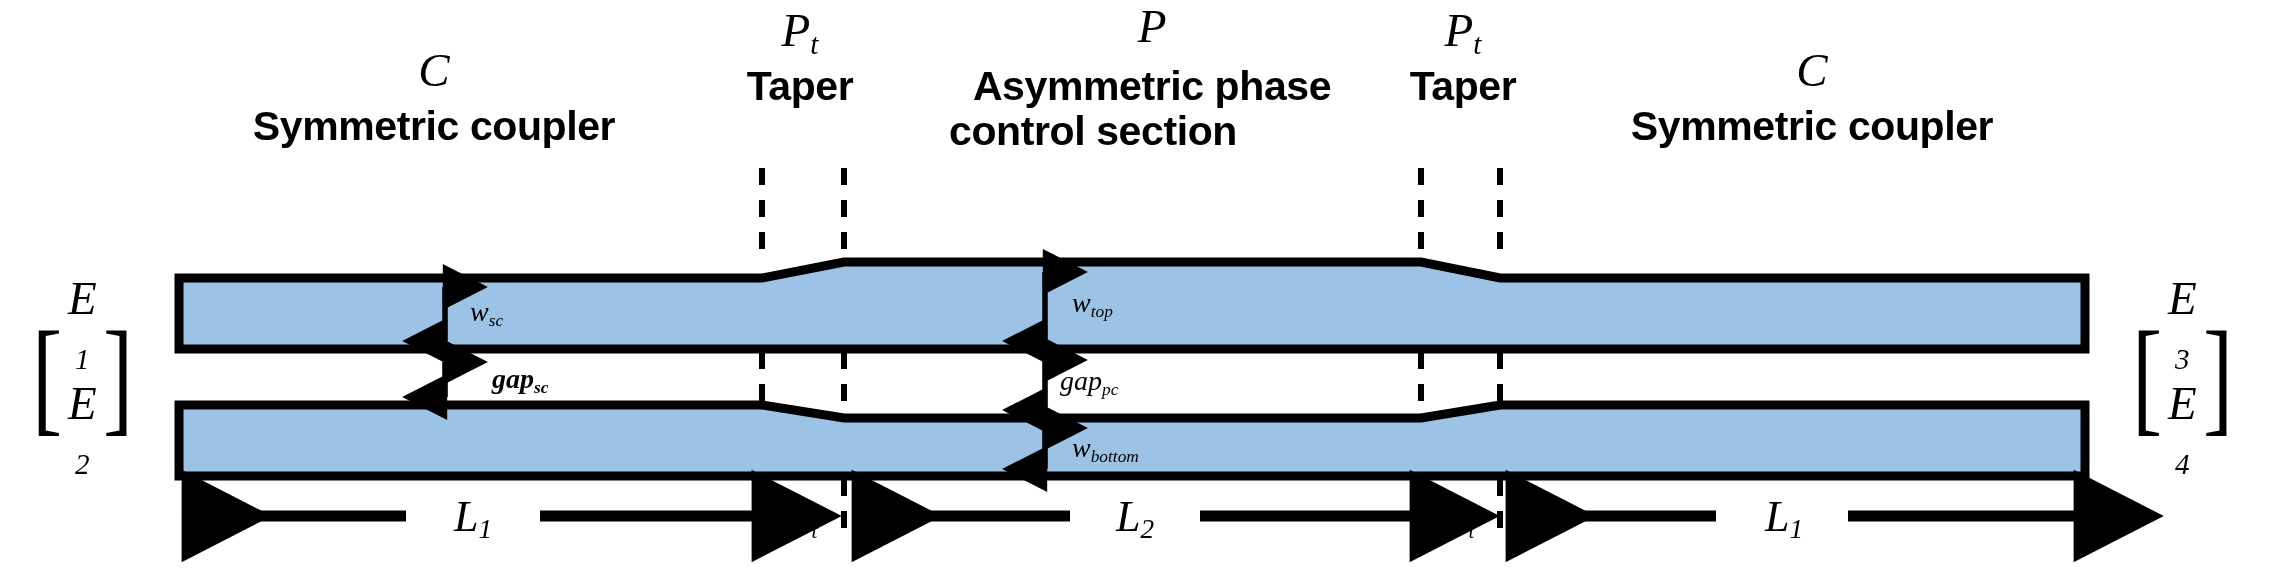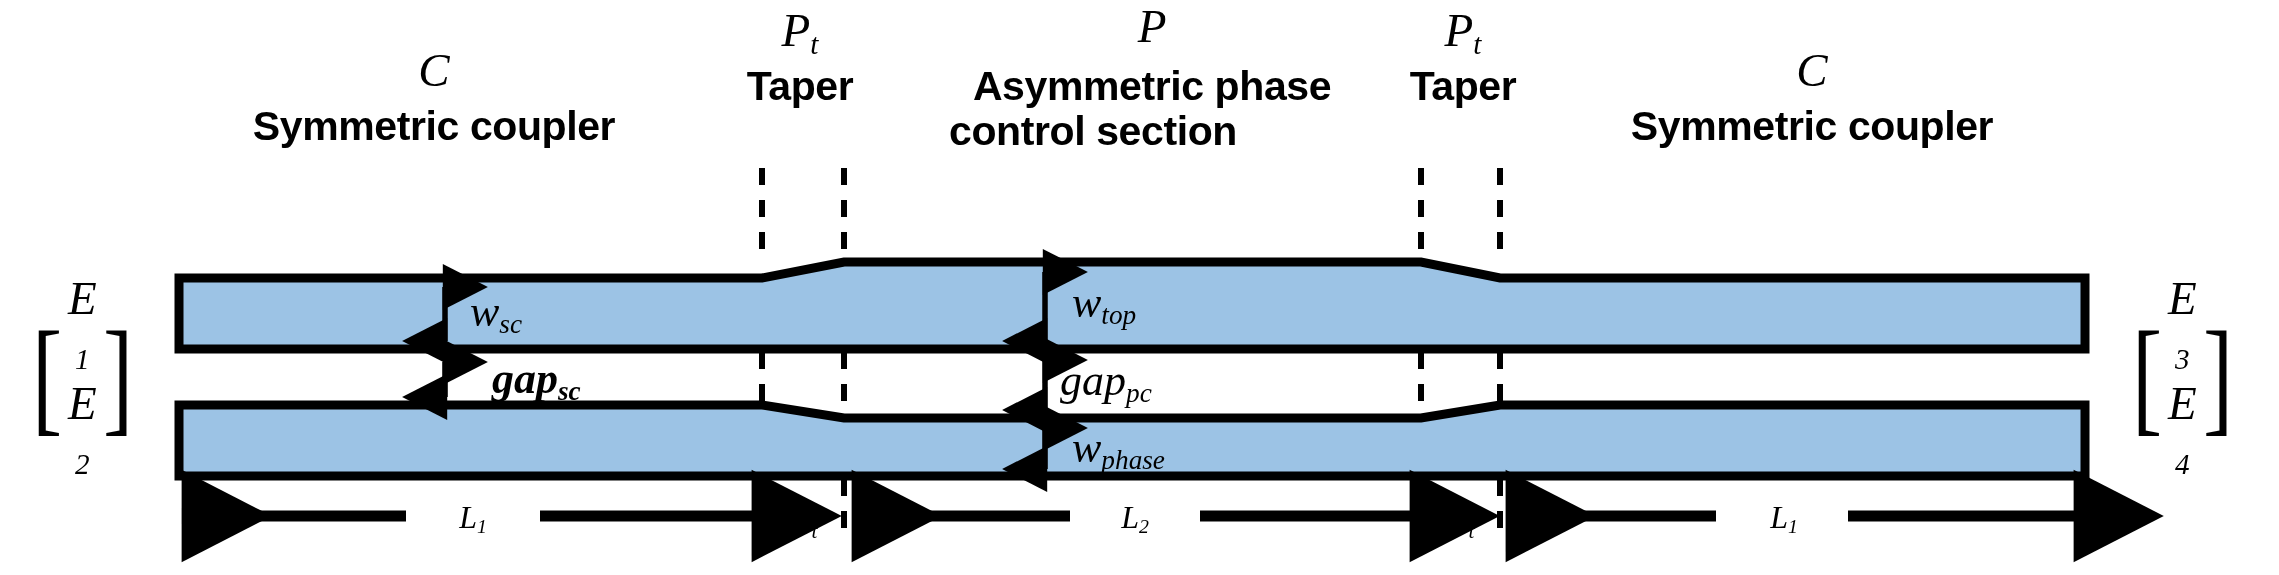--- a/index.html
+++ b/index.html
@@ -36,22 +36,22 @@
     font-style:italic;
     font-weight:400;
   }
   .math sub{
     font-size:0.62em;
     font-style:italic;
     vertical-align:-0.28em;
     letter-spacing:0;
   }
   .m-big{font-size:47px;}
-  .m-dim{font-size:44px;text-align:right;}
-  .m-len{font-size:32px;}
+  .m-dim{font-size:28px;text-align:right;}
+  .m-len{font-size:44px;}
   .m-lt{font-size:34px;}
 
   
   .ctr{transform:translateX(-50%);}
   .ctrY{transform:translate(-50%,-50%);}
   .midY{transform:translateY(-50%);}
 
   
   .vec{
     position:absolute;
@@ -225,21 +225,21 @@
 
   <div class="lab math m-dim midY" style="left:1072px; top:305px;">
     <span>w</span><sub>top</sub>
   </div>
 
   <div class="lab math m-dim midY" style="left:1060px; top:383px;">
     <span>gap</span><sub>pc</sub>
   </div>
 
   <div class="lab math m-dim midY" style="left:1072px; top:450px;">
-    <span>w</span><sub>phase</sub>
+    <span>w</span><sub>bottom</sub>
   </div>
 
   <div class="lab math m-len ctrY" style="left:473px; top:519px;">
     <span>L</span><sub>1</sub>
   </div>
 
   <div class="lab math m-lt ctrY" style="left:805px; top:523px;">
     <span>L</span><sub>t</sub>
   </div>
 

